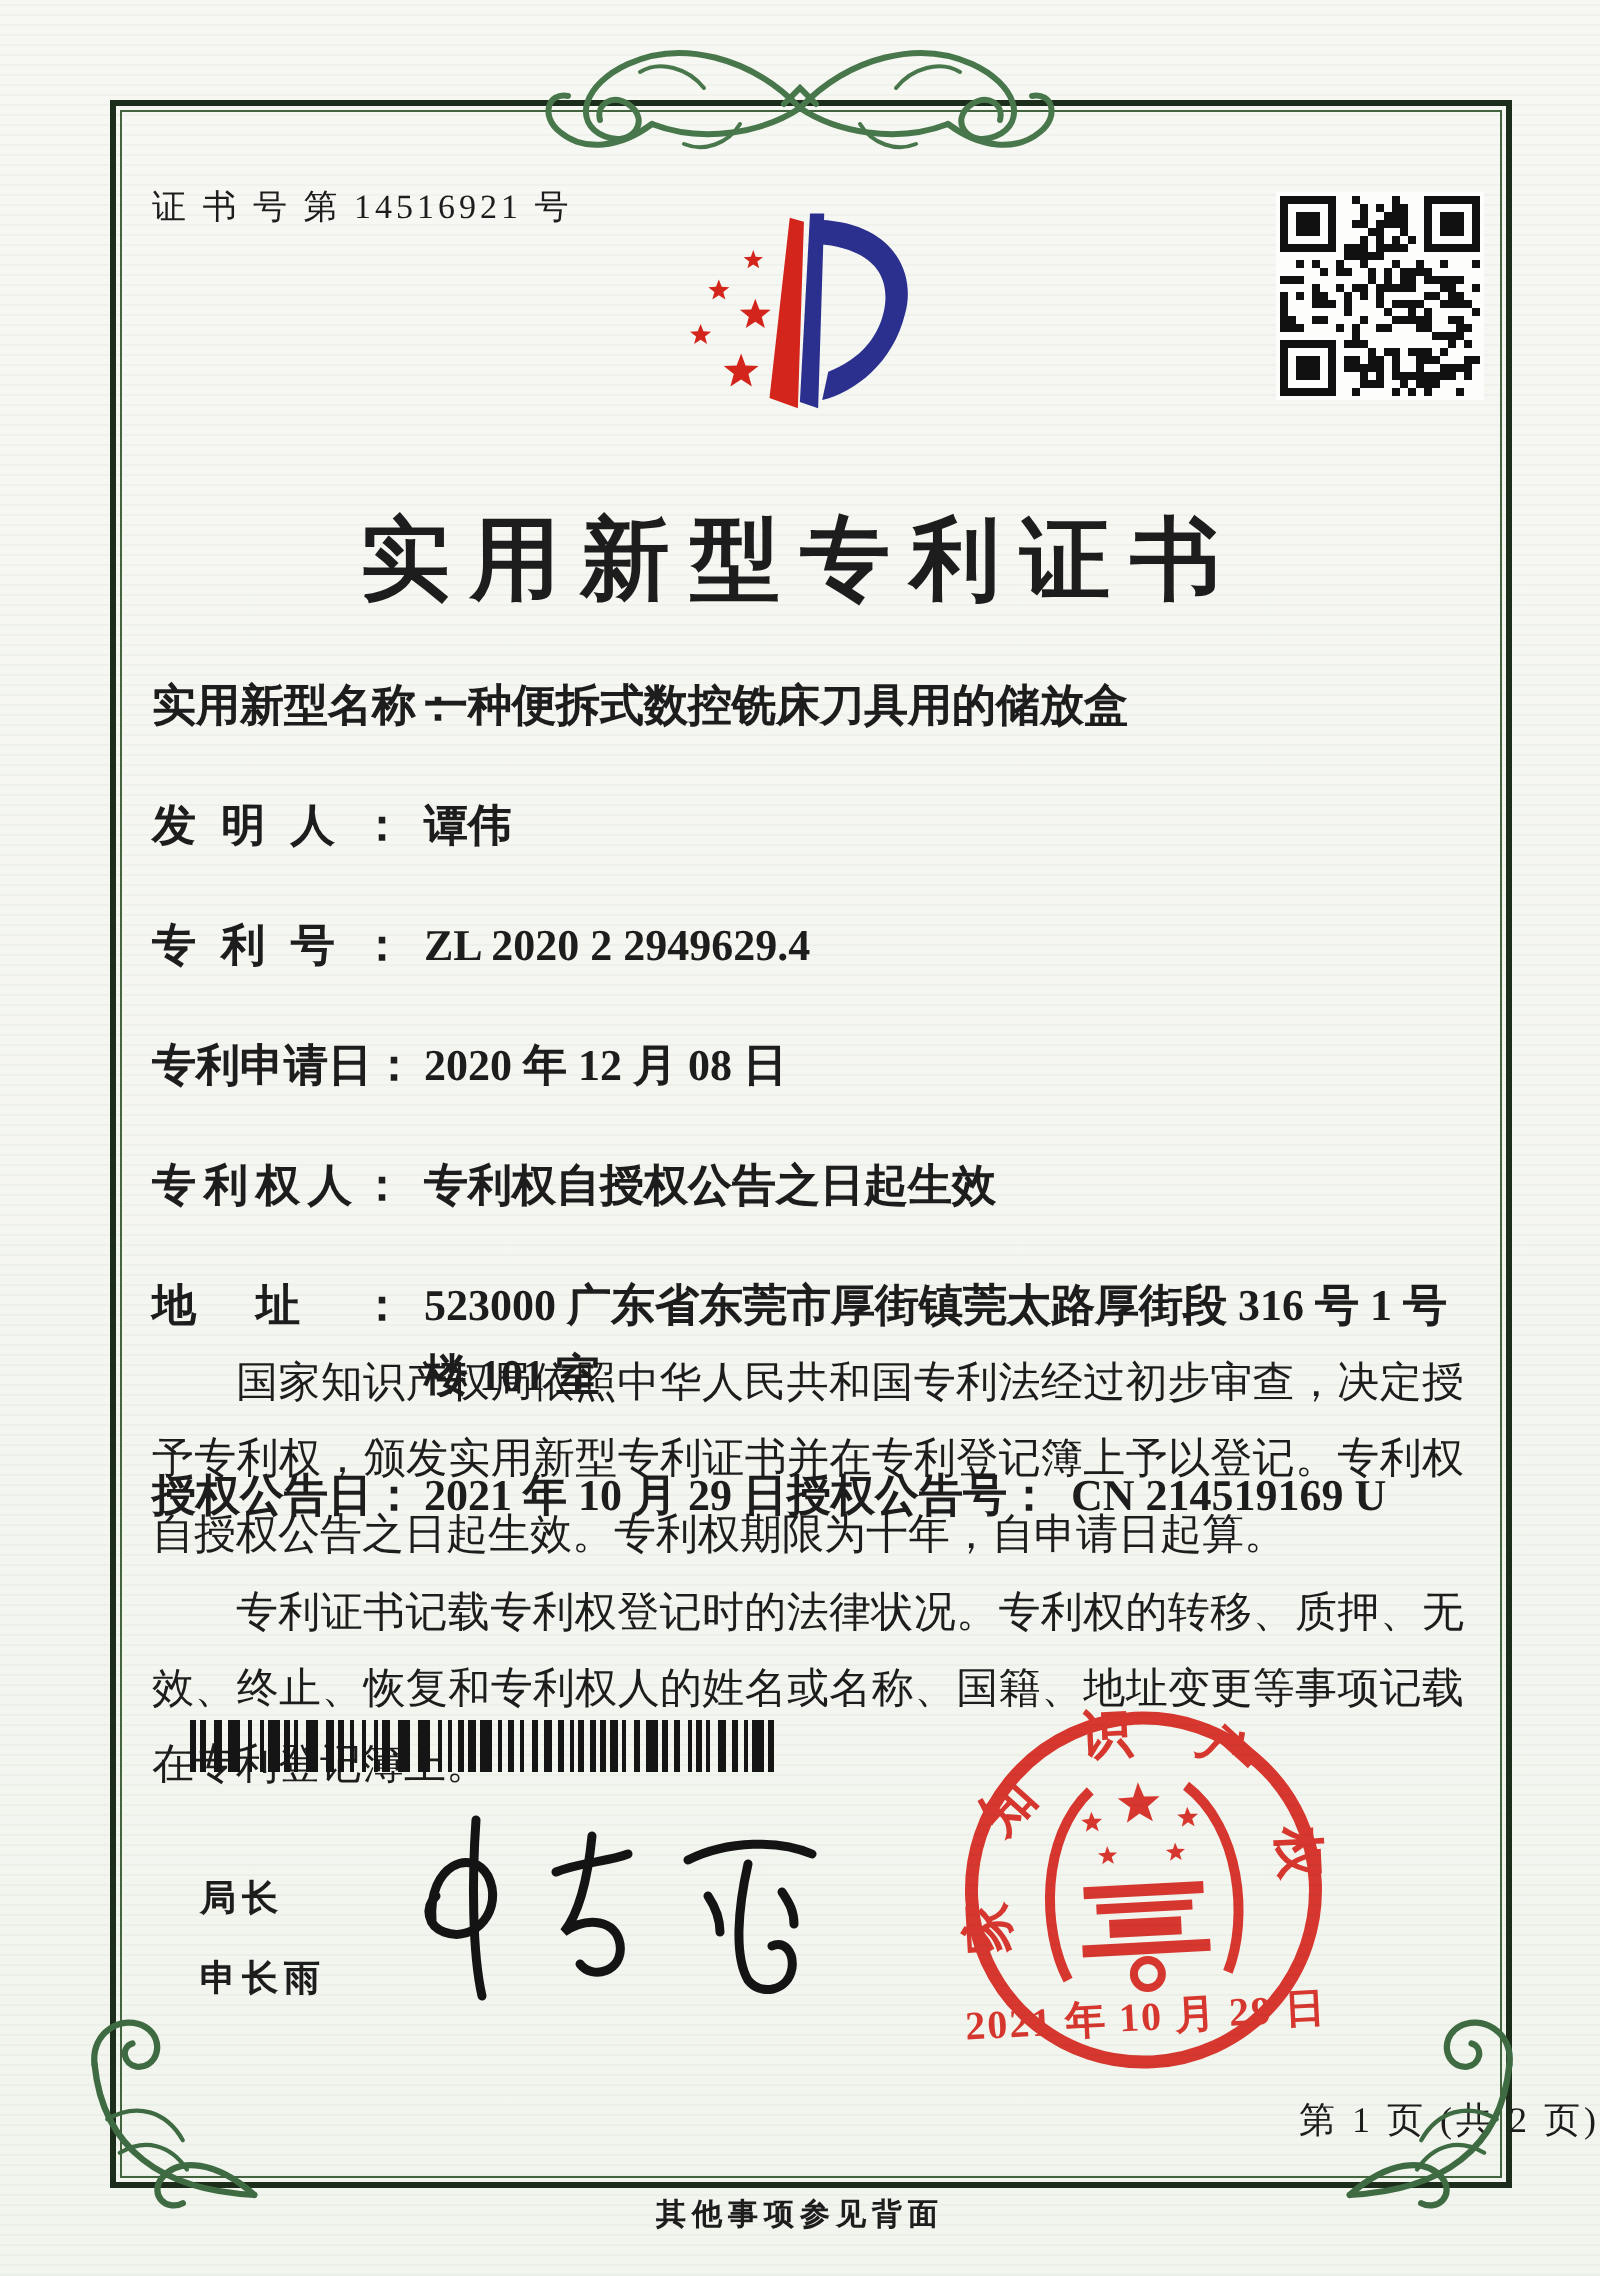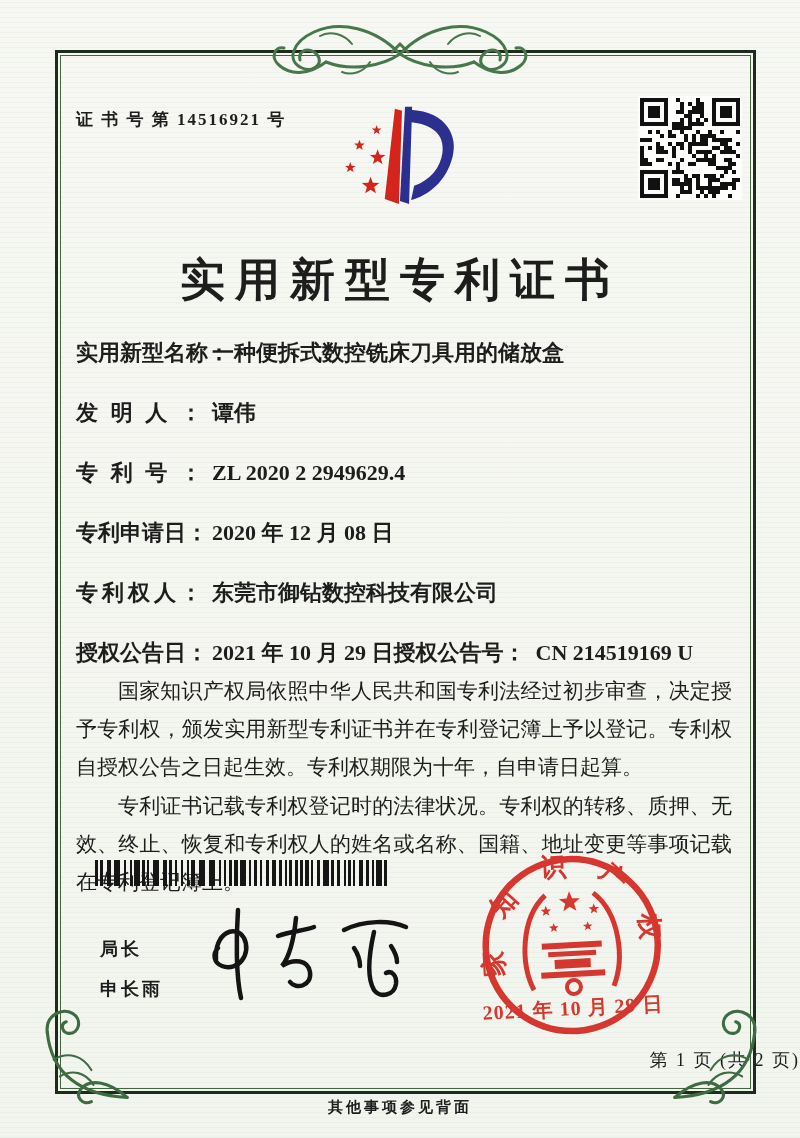--- a/index.html
+++ b/index.html
@@ -12,21 +12,21 @@
   }
   .frame{
     position:absolute;left:55px;top:50px;width:695px;height:1038px;
     border:3px solid #1d2d1c;
   }
   .frame::after{
     content:"";position:absolute;left:2px;top:2px;right:2px;bottom:2px;
     border:1px solid #44633f;
   }
   .ornament{position:absolute;z-index:3;}
-  .cert-no{position:absolute;left:76px;top:108px;font-size:17px;font-weight:bold;letter-spacing:2px;}
+  .cert-no{position:absolute;left:76px;top:92px;font-size:17px;font-weight:normal;letter-spacing:2px;}
   .logo{position:absolute;left:328px;top:96px;}
   .qr{position:absolute;left:638px;top:96px;background:#fdfdfb;padding:2px;}
   .title{
     position:absolute;left:0;top:226px;width:100%;text-align:center;
     font-size:45px;font-weight:bold;letter-spacing:10px;margin-top:24px;
   }
   .fields{position:absolute;left:76px;top:336px;width:652px;}
   .frow{margin-bottom:26px;font-size:22px;line-height:1.55;display:flex;}
   .flabel{
     display:inline-block;width:126px;flex:0 0 126px;font-weight:bold;
@@ -319,21 +319,25 @@
     <div class="frow">
       <span class="flabel">专利号：</span>
       <span class="fvalue">ZL 2020 2 2949629.4</span>
     </div>
     <div class="frow">
       <span class="flabel">专利申请日：</span>
       <span class="fvalue">2020 年 12 月 08 日</span>
     </div>
     <div class="frow">
       <span class="flabel">专利权人：</span>
-      <span class="fvalue">东莞市御钻数控科技有限公司</span>
+      <span class="fvalue">专利权自授权公告之日起生效</span>
+    </div>
+    <div class="frow">
+      <span class="flabel">地址：</span>
+      <span class="fvalue">523000 广东省东莞市厚街镇莞太路厚街段 316 号 1 号楼 101 室</span>
     </div>
     <div class="frow dual">
       <span class="sub">
         <span class="flabel">授权公告日：</span>
         <span class="fvalue">2021 年 10 月 29 日</span>
       </span>
       <span class="sub">
         <span class="flabel2">授权公告号：</span>
         <span class="fvalue">CN 214519169 U</span>
       </span>

